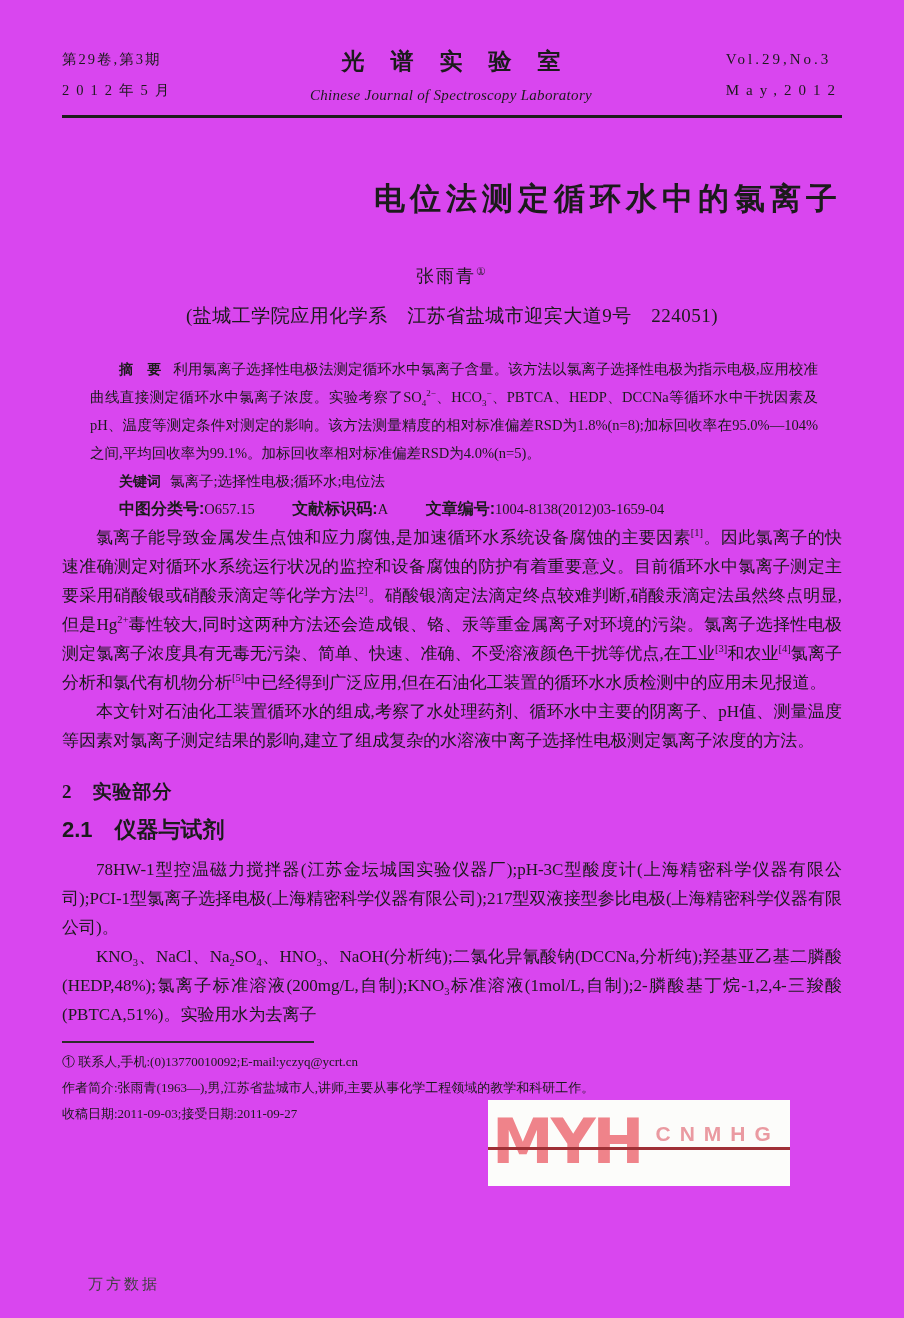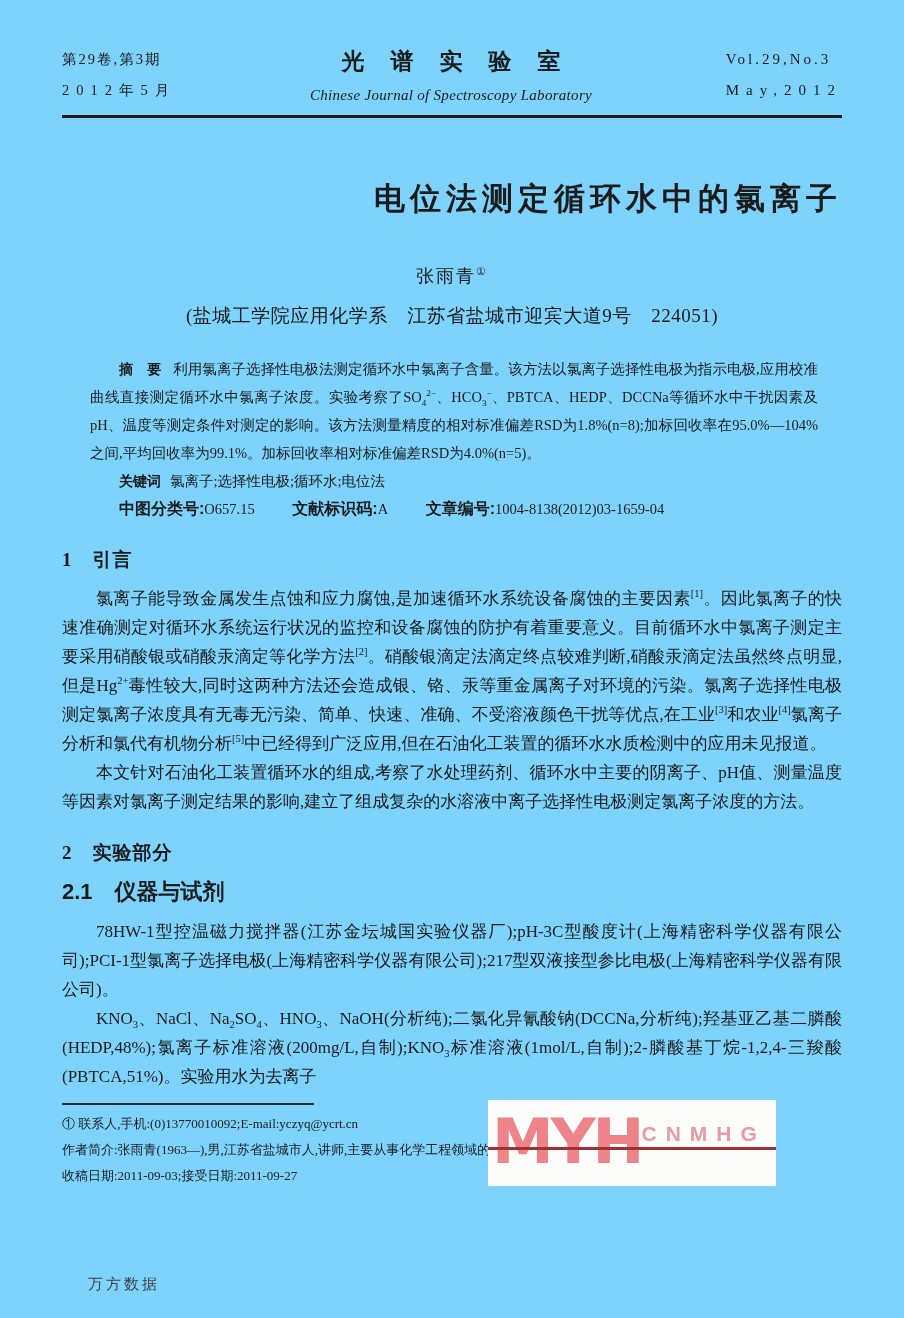--- a/index.html
+++ b/index.html
@@ -1,21 +1,21 @@
 <!DOCTYPE html>
 <html><head>
 <meta charset="utf-8">
 <title>光谱实验室 Vol.29 No.3</title>
 <style>
   html,body{margin:0;padding:0;background:#e9e9e7;}
   .page{
     position:relative;
     width:904px;height:1318px;
     margin:0 auto;
-    background:#7dd3fc;
+    background:#d946ef;
     padding:44px 62px 0;
     box-sizing:border-box;
     color:#1b1b1b;
     font-family:"Liberation Serif","DejaVu Serif",serif;
     overflow:hidden;
   }
   .hei{font-family:"Liberation Sans","DejaVu Sans",sans-serif;font-weight:700;}
   sup,sub{font-size:62%;line-height:0;}
 
   
@@ -50,21 +50,21 @@
   .subsec{font-size:22px;margin:10px 0 10px;line-height:1.3;}
   .body{font-size:17px;line-height:29px;text-align:justify;text-indent:2em;margin:0;}
 
   
   .footnote-rule{width:252px;border-top:2px solid #2c2c2c;margin:12px 0 6px;}
   .footnotes{font-size:13px;line-height:26px;}
 
   .wanfang{position:absolute;left:88px;bottom:24px;font-size:15px;letter-spacing:3px;color:#3f3f3f;}
 
   
-  .cnmhg{position:absolute;left:488px;top:1100px;display:flex;align-items:flex-start;gap:0;background:#fcfcfa;padding:2px 10px 4px 4px;}
+  .cnmhg{position:absolute;left:488px;top:1100px;display:flex;align-items:flex-start;gap:14px;background:#fcfcfa;padding:2px 10px 4px 4px;}
   .cnmhg-logo{font-family:"DejaVu Sans","Liberation Sans",sans-serif;font-weight:800;font-size:62px;line-height:80px;color:#ef838a;letter-spacing:-3px;}
   .cnmhg-right{padding-top:8px;}
   .cnmhg-cn{font-family:"Liberation Sans",sans-serif;font-size:26px;font-weight:700;color:#c13a40;letter-spacing:3px;}
   .cnmhg-en{font-family:"Liberation Sans",sans-serif;font-size:21px;font-weight:700;color:#ea9aa1;letter-spacing:9px;margin-top:12px;}
   .cnmhg-line{position:absolute;left:0;right:0;top:47px;height:3px;background:#9f3036;}
 </style>
 </head>
 <body>
 
 <div class="page">
@@ -94,21 +94,20 @@
   <p class="abstract"><span class="hei label">摘　要</span><span><span>利用氯离子选择性电极法测定循环水中氯离子含量。该方法以氯离子选择性电极为指示电极,应用校准曲线直接测定循环水中氯离子浓度。实验考察了SO</span><sub>4</sub><sup>2−</sup><span>、HCO</span><sub>3</sub><sup>−</sup><span>、PBTCA、HEDP、DCCNa等循环水中干扰因素及pH、温度等测定条件对测定的影响。该方法测量精度的相对标准偏差RSD为1.8%(n=8);加标回收率在95.0%—104%之间,平均回收率为99.1%。加标回收率相对标准偏差RSD为4.0%(n=5)。</span></span></p>
 
   <p class="kw-line"><span class="hei label">关键词</span><span>氯离子;选择性电极;循环水;电位法</span></p>
 
   <p class="meta-line">
     <span class="item"><span class="hei">中图分类号:</span><span>O657.15</span></span>
     <span class="item"><span class="hei">文献标识码:</span><span>A</span></span>
     <span class="item"><span class="hei">文章编号:</span><span>1004-8138(2012)03-1659-04</span></span>
   </p>
 
-  <h2 class="sec">1　引言</h2>
   <p class="body"><span>氯离子能导致金属发生点蚀和应力腐蚀,是加速循环水系统设备腐蚀的主要因素</span><sup>[1]</sup><span>。因此氯离子的快速准确测定对循环水系统运行状况的监控和设备腐蚀的防护有着重要意义。目前循环水中氯离子测定主要采用硝酸银或硝酸汞滴定等化学方法</span><sup>[2]</sup><span>。硝酸银滴定法滴定终点较难判断,硝酸汞滴定法虽然终点明显,但是Hg</span><sup>2+</sup><span>毒性较大,同时这两种方法还会造成银、铬、汞等重金属离子对环境的污染。氯离子选择性电极测定氯离子浓度具有无毒无污染、简单、快速、准确、不受溶液颜色干扰等优点,在工业</span><sup>[3]</sup><span>和农业</span><sup>[4]</sup><span>氯离子分析和氯代有机物分析</span><sup>[5]</sup><span>中已经得到广泛应用,但在石油化工装置的循环水水质检测中的应用未见报道。</span></p>
   <p class="body">本文针对石油化工装置循环水的组成,考察了水处理药剂、循环水中主要的阴离子、pH值、测量温度等因素对氯离子测定结果的影响,建立了组成复杂的水溶液中离子选择性电极测定氯离子浓度的方法。</p>
 
   <h2 class="sec">2　实验部分</h2>
   <h3 class="subsec hei">2.1　仪器与试剂</h3>
   <p class="body">78HW-1型控温磁力搅拌器(江苏金坛城国实验仪器厂);pH-3C型酸度计(上海精密科学仪器有限公司);PCI-1型氯离子选择电极(上海精密科学仪器有限公司);217型双液接型参比电极(上海精密科学仪器有限公司)。</p>
   <p class="body"><span>KNO</span><sub>3</sub><span>、NaCl、Na</span><sub>2</sub><span>SO</span><sub>4</sub><span>、HNO</span><sub>3</sub><span>、NaOH(分析纯);二氯化异氰酸钠(DCCNa,分析纯);羟基亚乙基二膦酸(HEDP,48%);氯离子标准溶液(200mg/L,自制);KNO</span><sub>3</sub><span>标准溶液(1mol/L,自制);2-膦酸基丁烷-1,2,4-三羧酸(PBTCA,51%)。实验用水为去离子</span></p>
 
   <div class="footnote-rule"></div>
   <div class="footnotes">

